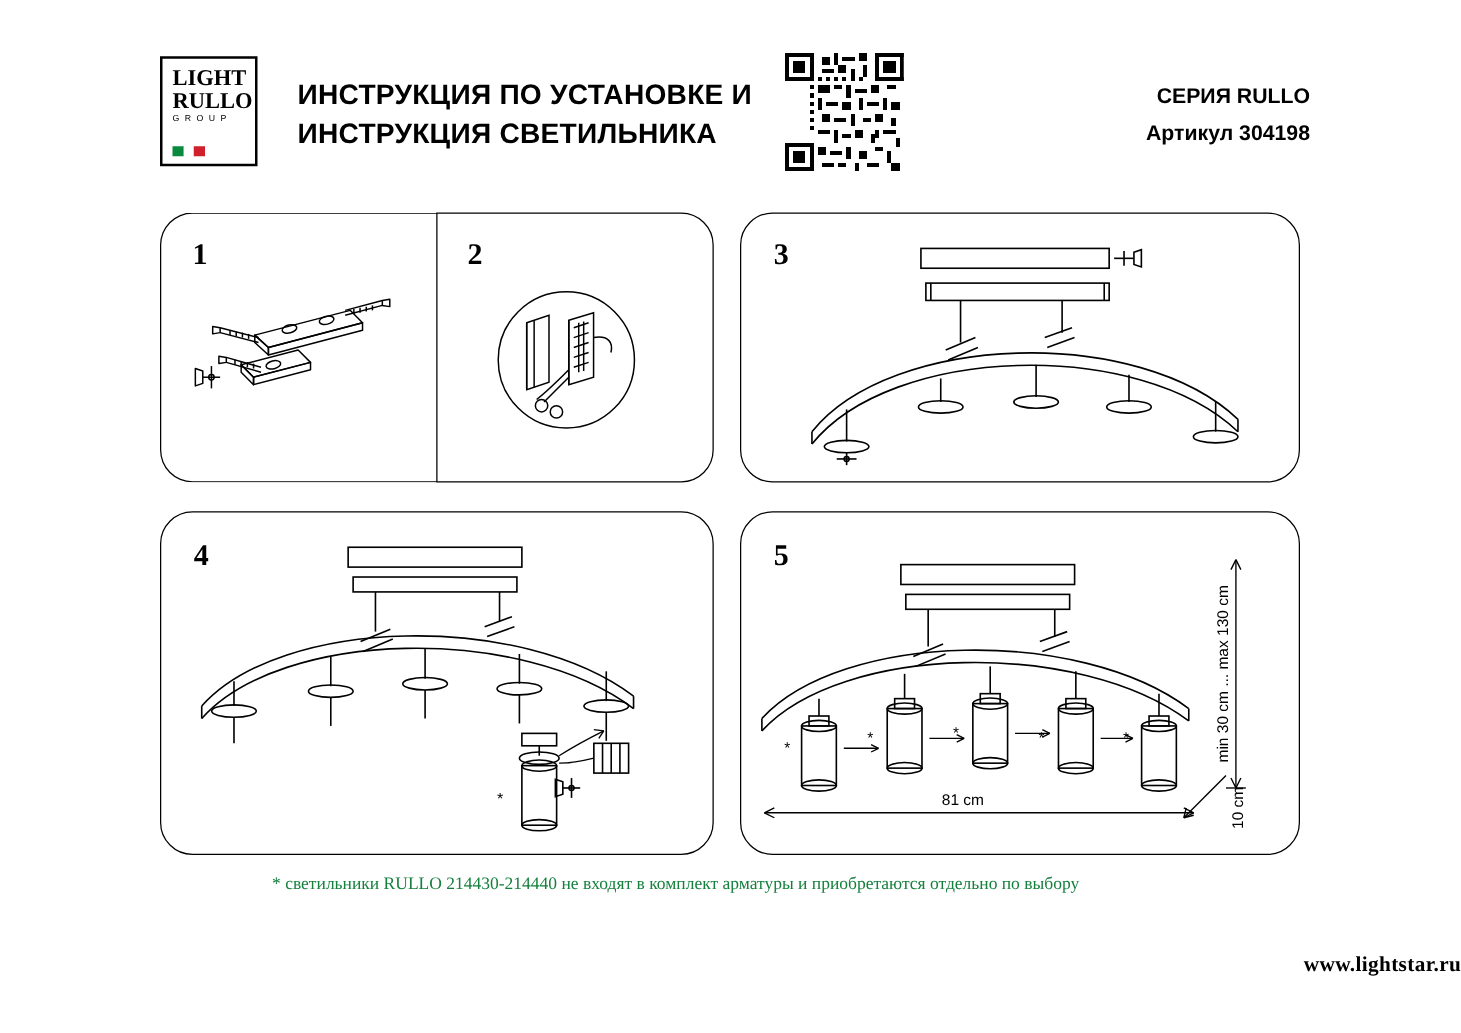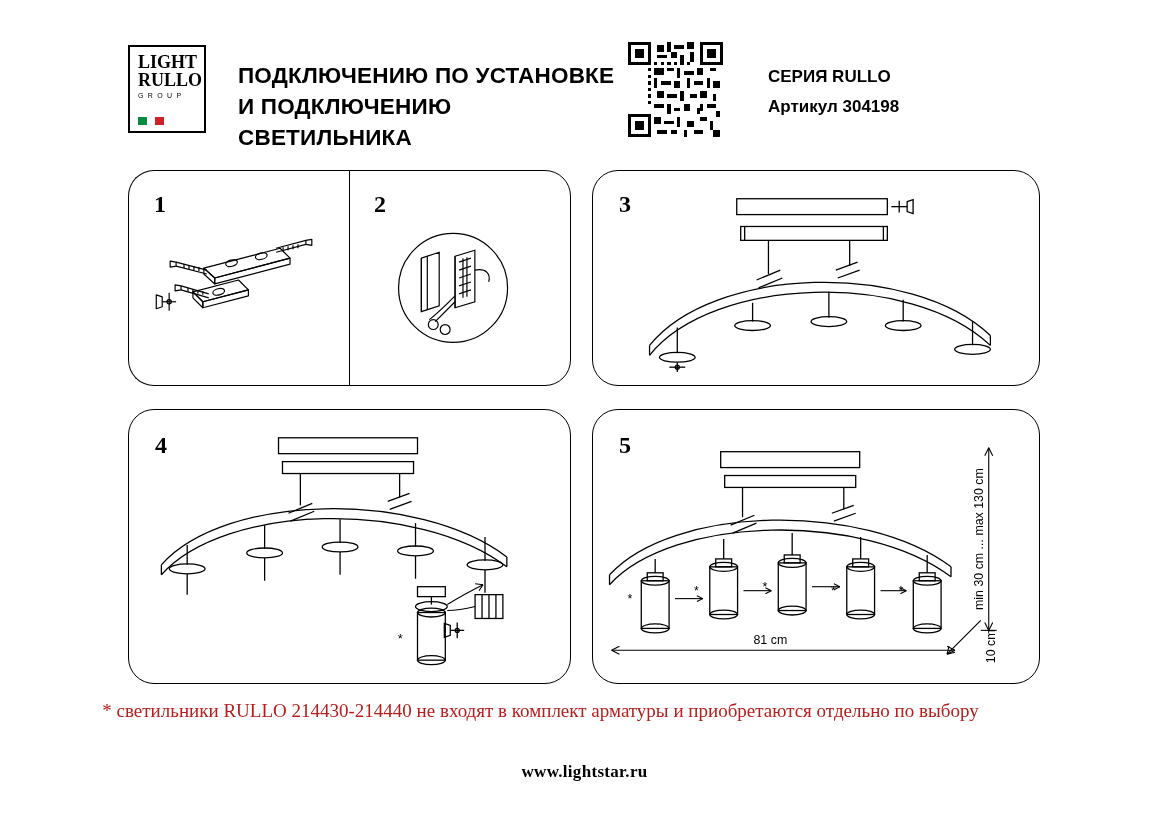--- a/index.html
+++ b/index.html
@@ -74,21 +74,21 @@
     position: absolute;
     left: 500px; top: 2px;
     width: 95px; height: 95px;
   }
   .qr svg { display: block; }
 
   .series {
     position: absolute;
     left: 640px; top: 22px;
     width: 280px;
-    text-align: left;
+    text-align: right;
     font-size: 17px;
     font-weight: bold;
     line-height: 30px;
   }
 
   
   .panel {
     position: absolute;
     border: 1.6px solid #000;
     border-radius: 26px;
@@ -119,29 +119,29 @@
     width: 100%; height: 100%;
     overflow: visible;
   }
 
   
   .footnote {
     position: absolute;
     left: 0; top: 700px;
     width: 1081px;
     text-align: center;
-    font-size: 19px;
+    font-size: 14px;
     font-family: "Liberation Serif", serif;
-    color: #b91c1c;
+    color: #15803d;
   }
   .website {
     position: absolute;
     left: 0; top: 762px;
     width: 1169px;
-    text-align: center;
+    text-align: right;
     font-size: 17px;
     font-weight: bold;
     font-family: "Liberation Serif", serif;
     letter-spacing: 0.3px;
   }
 </style>
 </head>
 <body>
 
 <div class="page">
@@ -152,21 +152,21 @@
       <div class="logo-line">LIGHT</div>
       <div class="logo-line">RULLO</div>
       <div class="logo-group">G R O U P</div>
       <div class="flag">
         <i class="g"></i>
           <i class="w"></i>
           <i class="r"></i>
       </div>
     </div>
 
-    <div class="title">ПОДКЛЮЧЕНИЮ ПО УСТАНОВКЕ И ПОДКЛЮЧЕНИЮ СВЕТИЛЬНИКА</div>
+    <div class="title">ИНСТРУКЦИЯ ПО УСТАНОВКЕ И ИНСТРУКЦИЯ СВЕТИЛЬНИКА</div>
 
     <div class="qr">
       <svg width="95" height="95" viewBox="0 0 29 29" shape-rendering="crispEdges">
         <rect width="29" height="29" fill="#fff"></rect>
         <g fill="#000">
 
           <rect x="0" y="0" width="7" height="1"></rect>
             <rect x="0" y="6" width="7" height="1"></rect>
           <rect x="0" y="0" width="1" height="7"></rect>
             <rect x="6" y="0" width="1" height="7"></rect>

